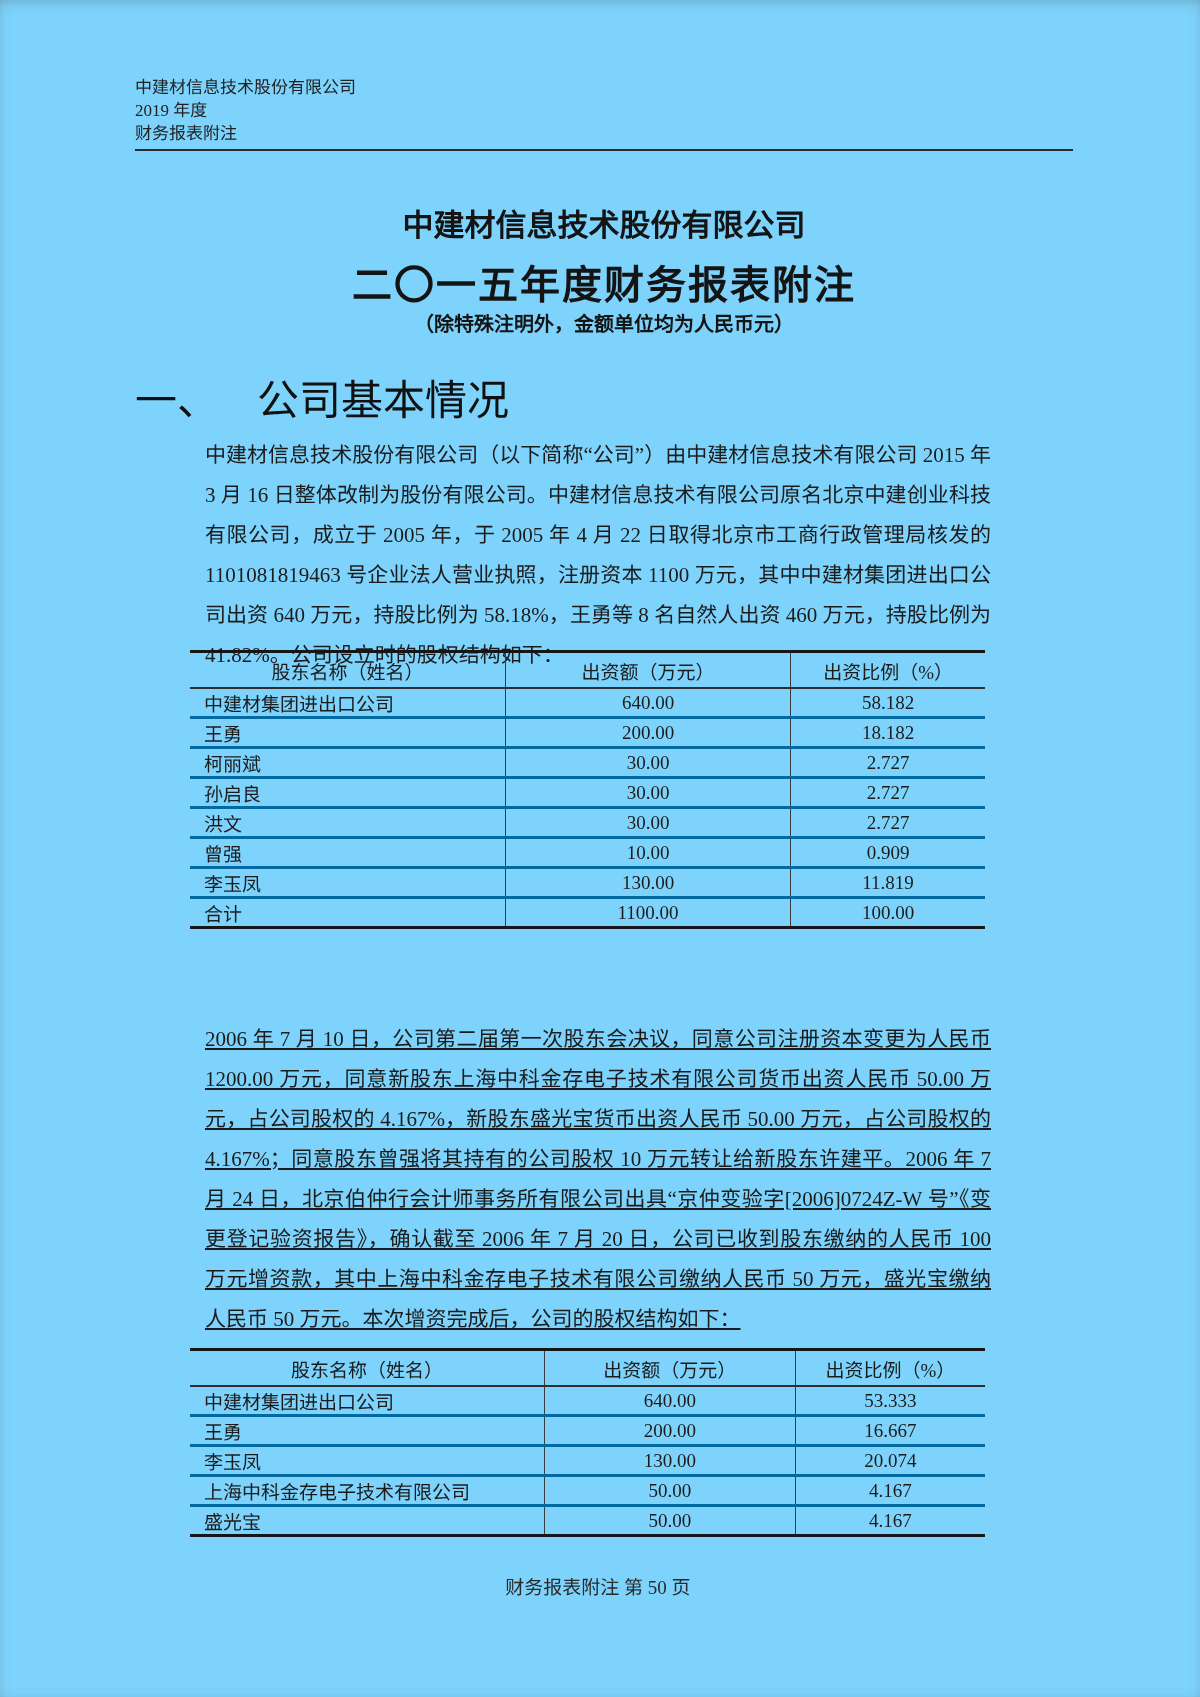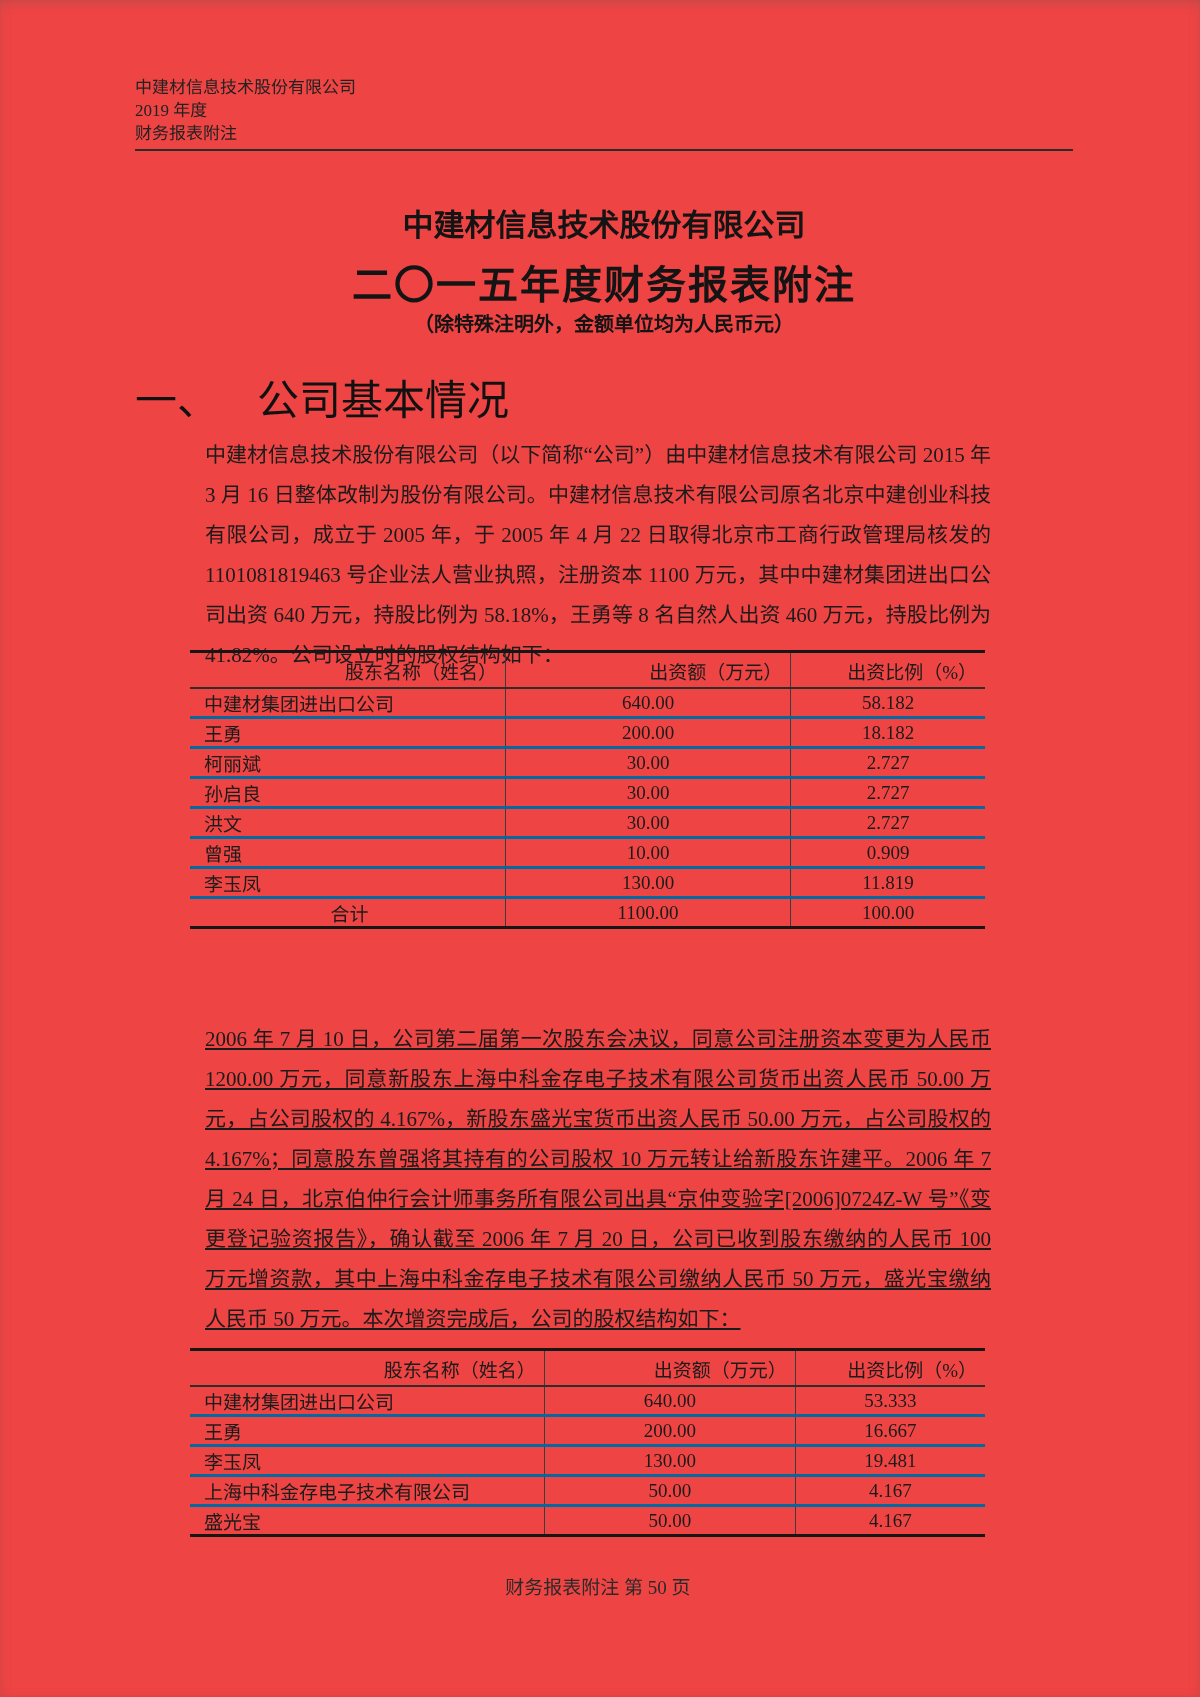--- a/index.html
+++ b/index.html
@@ -1,21 +1,21 @@
 <!DOCTYPE html>
 <html lang="zh-CN"><head>
 <meta charset="utf-8">
 <style>
   html, body { margin: 0; padding: 0; background: #ffffff; }
   .page {
     position: relative;
     width: 1200px;
     height: 1697px;
     margin: 0 auto;
-    background: #ef4444;
+    background: #7dd3fc;
     color: #1c1c1c;
     font-family: "Liberation Serif", "DejaVu Serif", serif;
     overflow: hidden;
   }
   
   .page::after {
     content: "";
     position: absolute;
     inset: 0;
     pointer-events: none;
@@ -99,35 +99,35 @@
   .tbl2 { top: 1348px; }
   .tbl1 th:nth-child(1) { width: 40.1%; }
   .tbl1 th:nth-child(2) { width: 36.0%; }
   .tbl1 th:nth-child(3) { width: 23.9%; }
   .tbl2 th:nth-child(1) { width: 45.3%; }
   .tbl2 th:nth-child(2) { width: 31.4%; }
   .tbl2 th:nth-child(3) { width: 23.3%; }
   table.equity th {
     font-weight: normal;
     height: 34px;
-    text-align: right;
+    text-align: center;
     border-bottom: 2px solid #2d2d2d;
     padding: 0 8px;
   }
   table.equity td {
     height: 27px;
     padding: 0 10px;
     border-bottom: 3px solid #0369a1;
     text-align: center;
   }
   table.equity th:nth-child(-n+2),
   table.equity td:nth-child(-n+2) { border-right: 1px solid #3c3c3c; }
   table.equity td:first-child { text-align: left; padding-left: 14px; }
   table.equity tbody tr:last-child td { border-bottom: none; }
-  table.equity .total-row td:first-child { text-align: center; margin-top: 27px; }
+  table.equity .total-row td:first-child { text-align: left; margin-top: 27px; }
 
   
   .page-footer {
     position: absolute;
     top: 1572px;
     left: 0;
     width: 1196px;
     text-align: center;
     font-size: 19px;
     color: #2a2a2a;
@@ -224,21 +224,21 @@
           <td>53.333</td>
         </tr>
         <tr>
           <td>王勇</td>
           <td>200.00</td>
           <td>16.667</td>
         </tr>
         <tr>
           <td>李玉凤</td>
           <td>130.00</td>
-          <td>19.481</td>
+          <td>20.074</td>
         </tr>
         <tr>
           <td>上海中科金存电子技术有限公司</td>
           <td>50.00</td>
           <td>4.167</td>
         </tr>
         <tr>
           <td>盛光宝</td>
           <td>50.00</td>
           <td>4.167</td>

